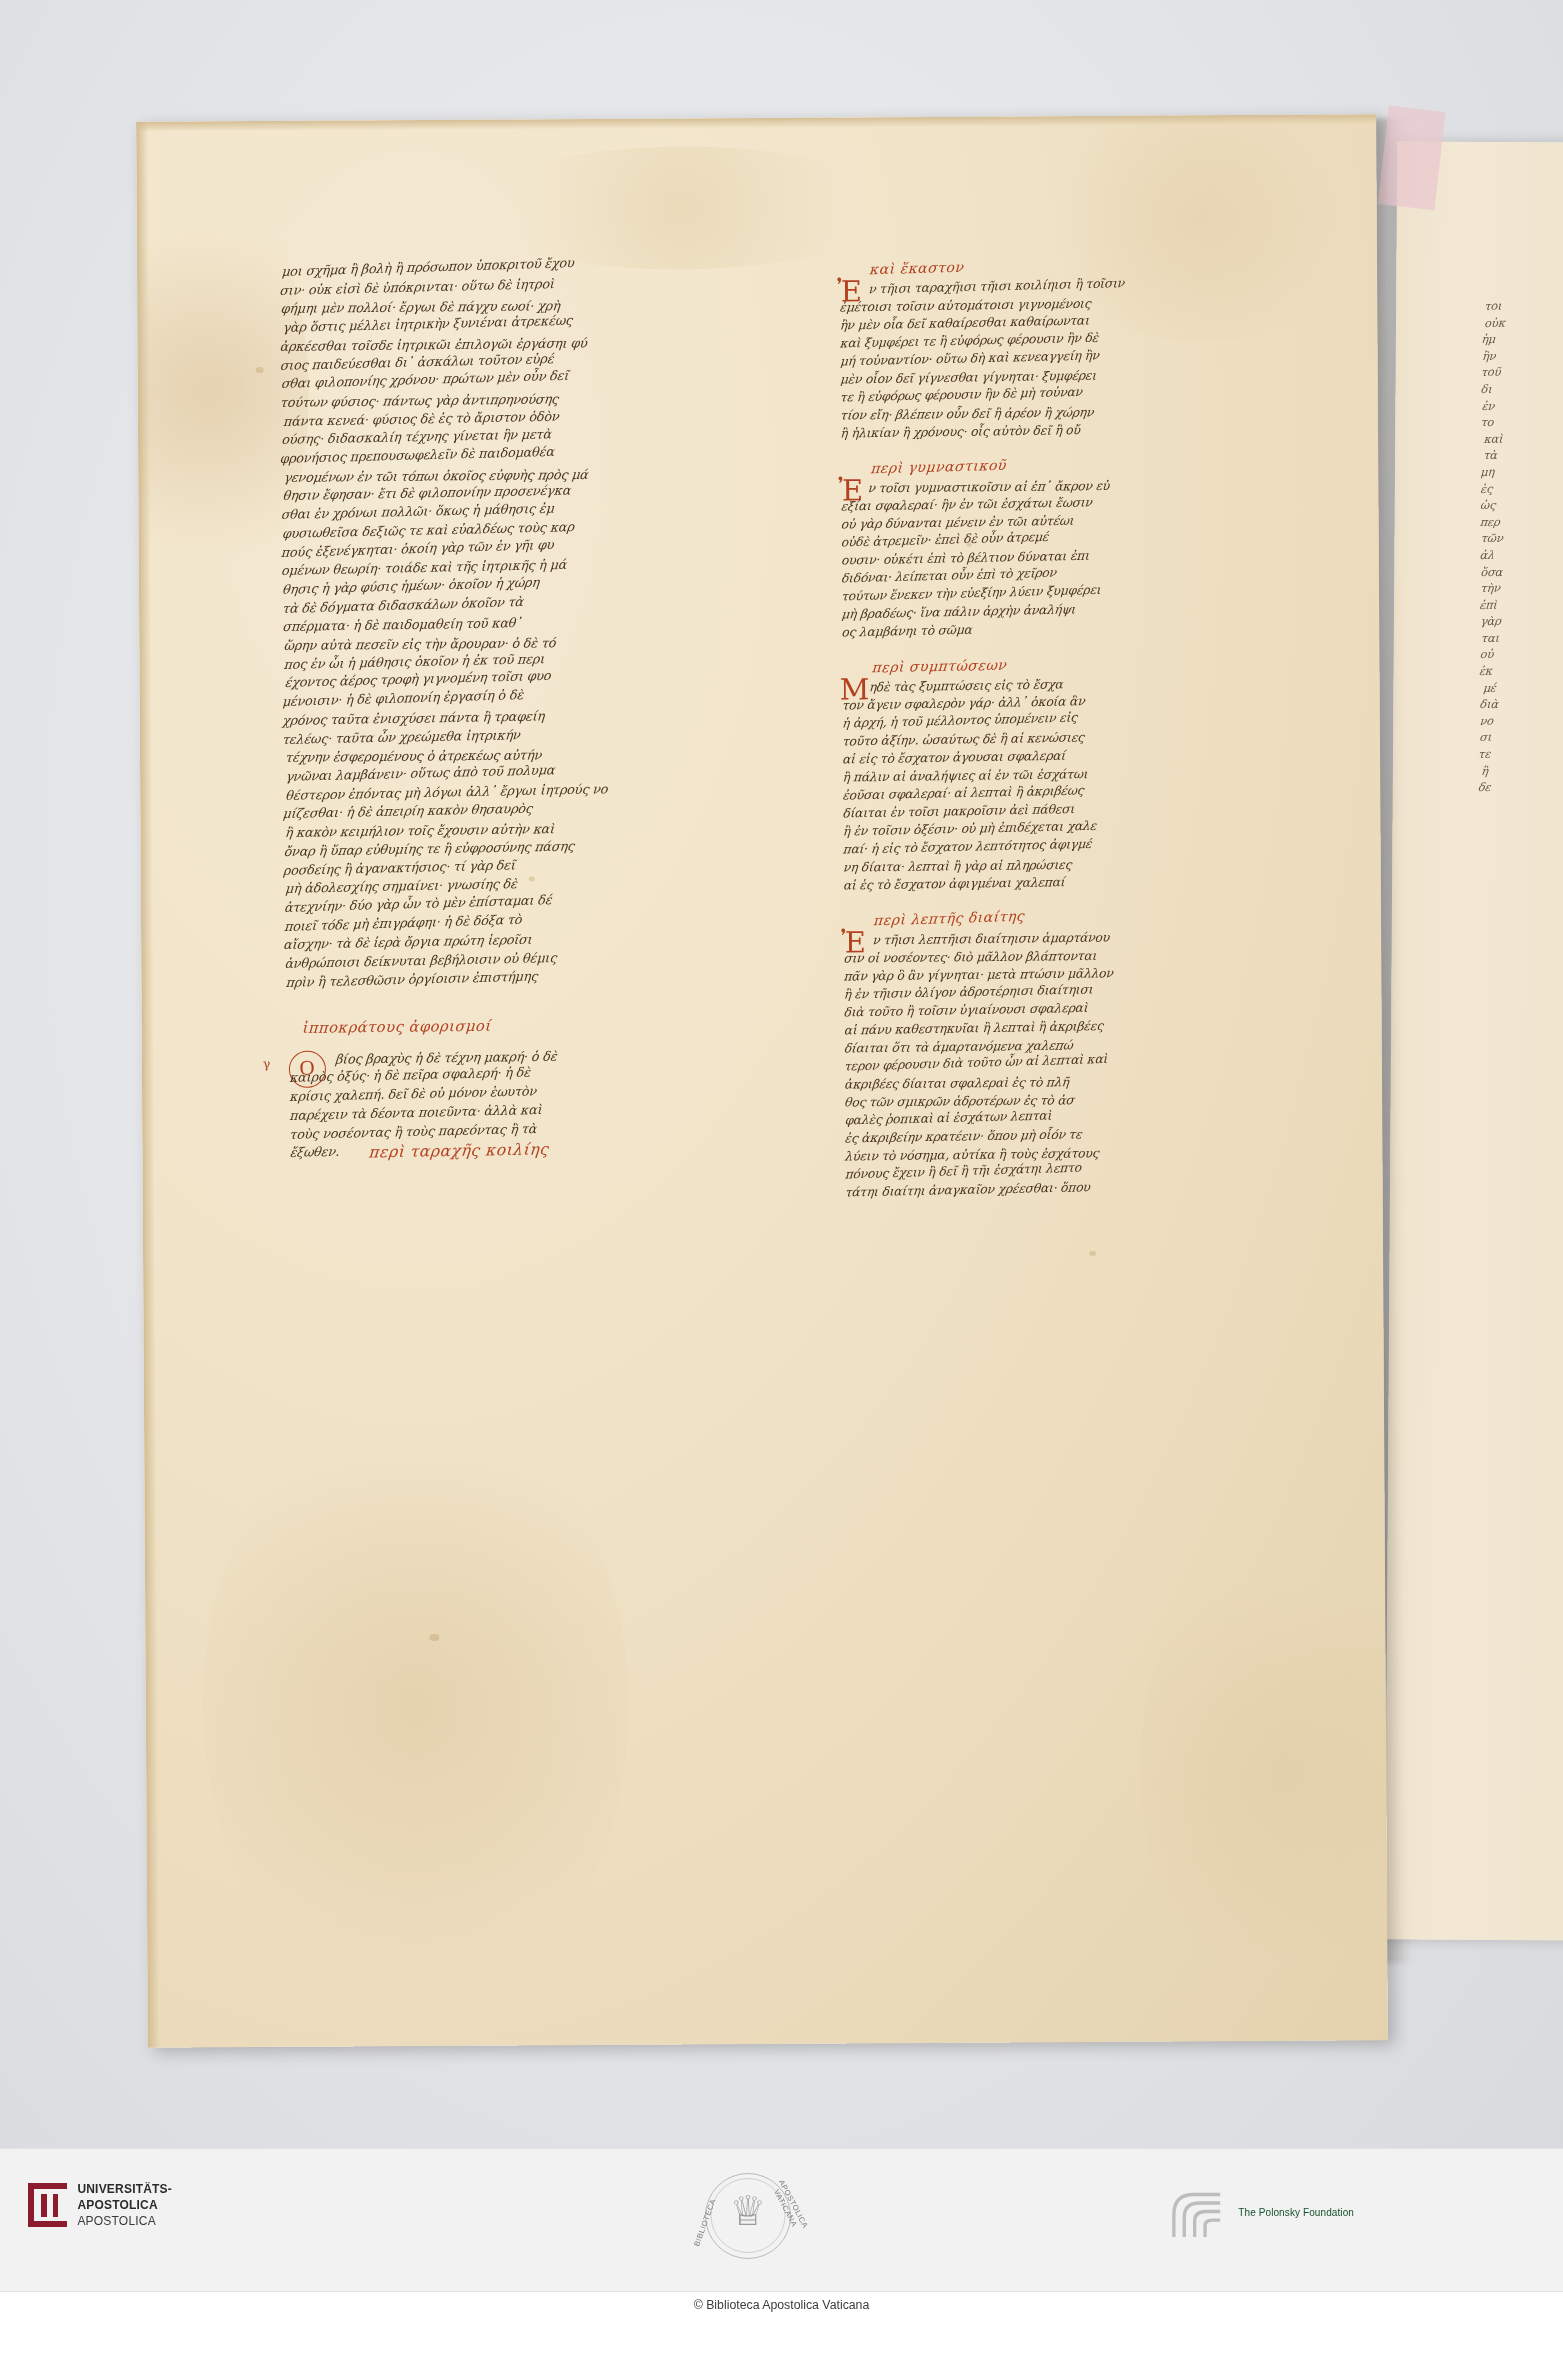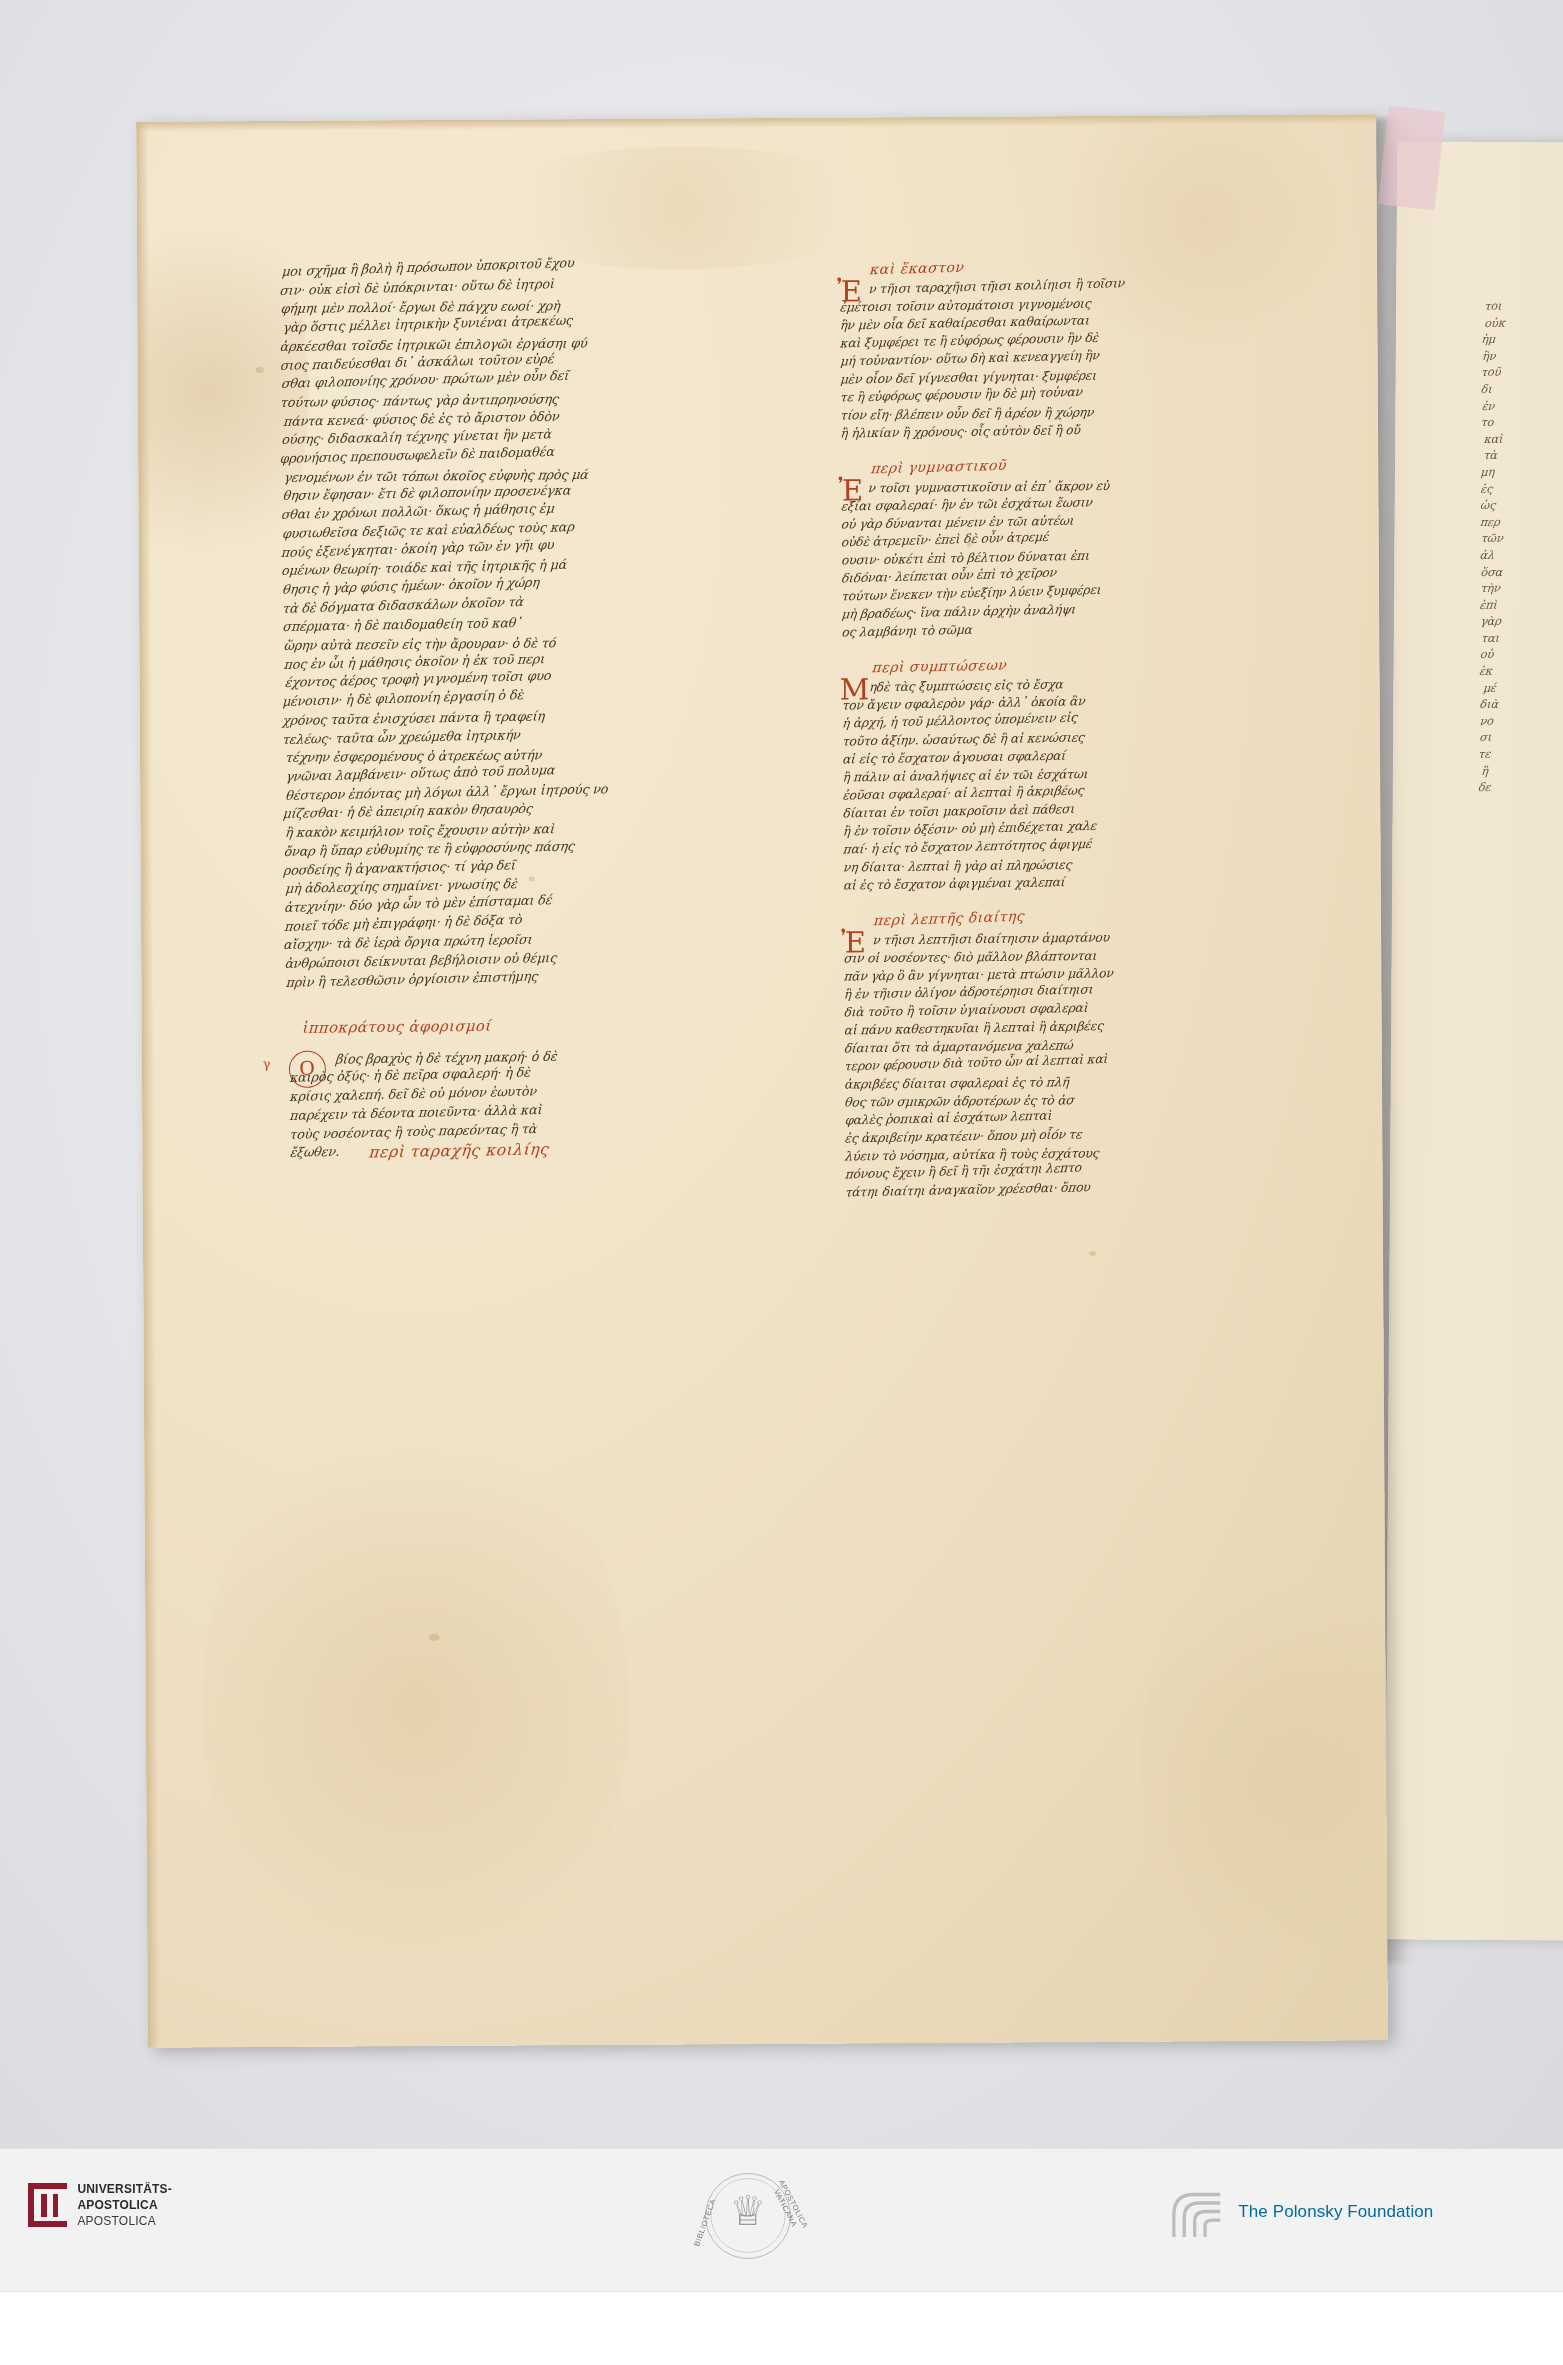--- a/index.html
+++ b/index.html
@@ -155,21 +155,21 @@
     font-family:"Liberation Sans", sans-serif;font-size:7.6px;color:#7d7d7d;
     letter-spacing:0.5px;
   }
   #bav .arc span{position:absolute;transform-origin:center;}
 
   
   #polonsky{position:absolute;left:1169px;top:38px;display:flex;align-items:center;gap:12.3px;}
   #pol-mark{width:57px;height:52px;position:relative;}
   #pol-text{
     font-family:"Liberation Sans", sans-serif;
-    font-size:17px;color:#0369a1;letter-spacing:0.1px;white-space:nowrap;
+    font-size:10px;color:#14532d;letter-spacing:0.1px;white-space:nowrap;
   }
 
   #copyright{
     position:absolute;left:0;top:150px;width:1563px;text-align:center;
     font-family:"Liberation Sans", sans-serif;font-size:12.3px;color:#3c3c3c;
   }
   #permalink{
     position:absolute;left:0;top:180px;width:1563px;text-align:center;
     font-family:"Liberation Sans", sans-serif;font-size:18px;color:#1a1a1a;
     letter-spacing:0.2px;
@@ -399,14 +399,15 @@
           <path d="M10 108 V60 Q10 18 52 18 H108"></path>
           <path d="M32 108 V66 Q32 36 64 36 H108"></path>
           <path d="M54 108 V74 Q54 54 78 54 H108"></path>
           <path d="M76 108 V84 Q76 72 92 72 H108"></path>
         </g>
       </svg>
     </div>
     <div id="pol-text">The Polonsky Foundation</div>
   </div>
 
+  <div id="copyright">© Biblioteca Apostolica Vaticana</div>
 </div>
 
 
 </body></html>

